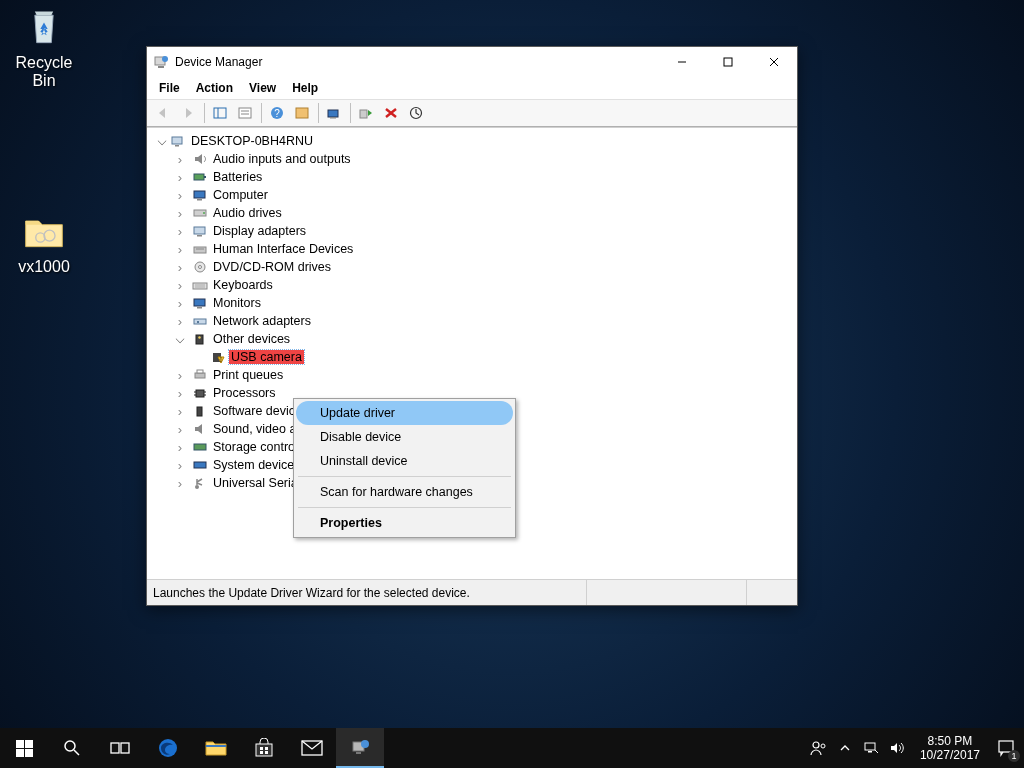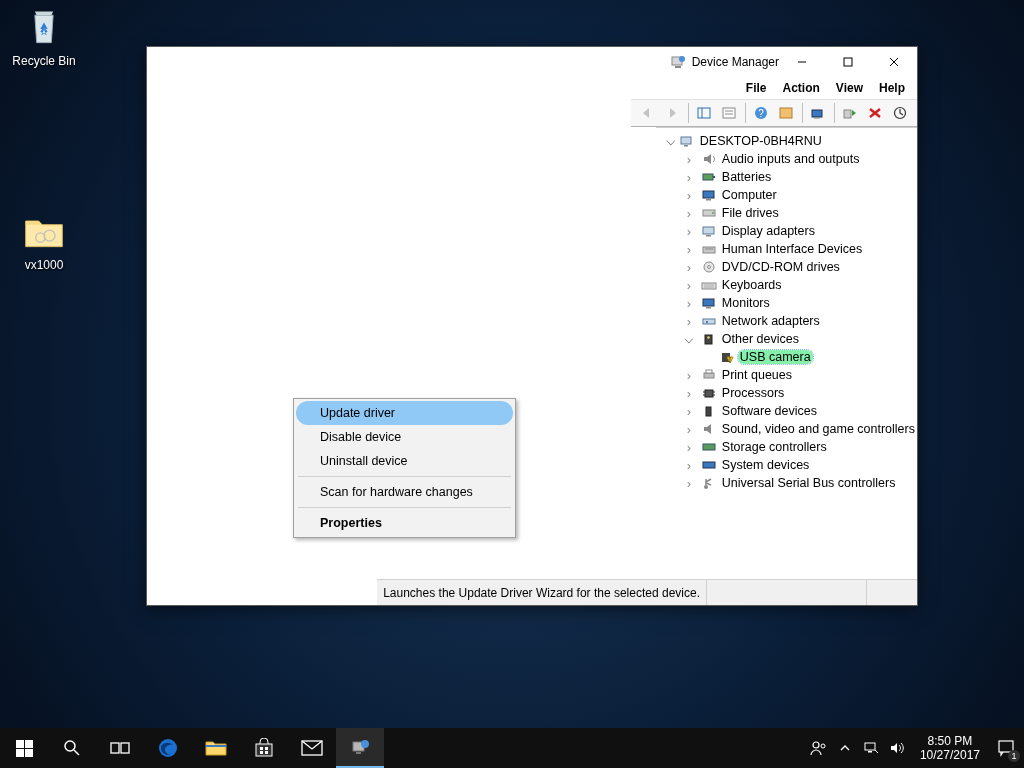--- a/index.html
+++ b/index.html
@@ -2,51 +2,51 @@
 <html><head>
 <meta charset="utf-8">
 <style>
   * { box-sizing: border-box; margin: 0; padding: 0; font-family: "Segoe UI", Tahoma, sans-serif; }
   html, body { width: 1024px; height: 768px; overflow: hidden; }
   body {
     background: radial-gradient(circle at 50% 50%, #1a3a5c 0%, #0a1e38 60%, #050f1e 100%);
     position: relative;
   }
   
-  .desktop-icon { position: absolute; width: 76px; text-align: center; color: #fff; font-size: 12px; cursor: pointer; }
+  .desktop-icon { position: absolute; width: 76px; text-align: center; color: #fff; font-size: 16px; cursor: pointer; }
   .desktop-icon .glyph { width: 48px; height: 48px; margin: 0 auto 2px; display:flex; align-items:center; justify-content:center;}
   .desktop-icon .label { text-shadow: 1px 1px 2px #000; }
   .bin-svg { width:44px;height:44px; }
   .folder-svg { width:44px;height:44px; }
 
   
   .window {
-    position: absolute; left: 146px; top: 46px; width: 772px; height: 560px;
+    position: absolute; left: 146px; top: 46px; width: 652px; height: 560px;
     background: #fff; border: 1px solid #5a5a5a; box-shadow: 0 4px 16px rgba(0,0,0,.5);
-    display: flex; flex-direction: column; align-items: flex-end;
+    display: flex; flex-direction: column;
   }
   .titlebar { height: 30px; display:flex; align-items:center; padding-left:6px; background:#fff; }
   .titlebar .app-icon { width:16px; height:16px; margin-right:6px; }
   .titlebar .title { font-size: 12px; flex: 0 0 auto; color:#000;}
   .titlebar .spacer { flex:1; }
   .win-btn { width:46px; height:30px; display:flex; align-items:center; justify-content:center; font-size:13px; }
   .menubar { height:22px; display:flex; align-items:center; padding:0 4px; font-size:12px; background:#fff;}
   .menubar span { padding: 2px 8px; cursor:default;font-weight:bold;}
   .toolbar { height:28px; border-top:1px solid #e0e0e0; border-bottom:1px solid #b0b0b0; background:#f7f7f7; display:flex; align-items:center; padding:0 4px; gap:0;}
   .tool { width:24px; height:24px; display:flex; align-items:center; justify-content:center; border:1px solid transparent; margin-right:1px;}
   .tool.disabled { opacity:.4; }
   .tsep { width:1px; height:20px; background:#c0c0c0; margin:0 3px; }
   .tree-wrap { flex:1; overflow:auto; border-top:1px solid #d0d0d0; background:#fff; padding:4px 0 4px 4px; font-size:12.5px; color:#000;}
   .node { display:flex; align-items:center; height:18px; white-space:nowrap;}
   .caret { width:14px; display:inline-flex; justify-content:center; font-size:11px; color:#6a6a6a; cursor:pointer;}
   .caret.open::before{content:"⌵"; transform:rotate(0deg); display:inline-block; font-size:12px; color:#404040;}
   .caret.closed::before{content:"›"; font-size:13px; color:#8a8a8a;}
   .dicon { width:18px; height:16px; display:inline-flex; align-items:center; justify-content:center; margin-right:2px;}
   .nlabel { padding:0 2px; }
-  .nlabel.selected { background:#86efac; outline:1px dotted #7fb5e8;border-radius:6px; }
+  .nlabel.selected { background:#ef4444; outline:1px dotted #7fb5e8; }
   .lvl0{ padding-left: 4px;} .lvl1{ padding-left: 22px;} .lvl2{ padding-left: 58px;}
   .lvl1 .caret{ margin-right:4px;}
   .statusbar { height:26px; border-top:1px solid #d0d0d0; display:flex; align-items:center; font-size:12px; background:#f0f0f0;}
   .statusbar .cell { padding:0 6px; border-right:1px solid #d0d0d0; height:100%; display:flex; align-items:center;}
   .statusbar .cell.main { flex:1; }
   .statusbar .cell.mid { width:160px;}
   .statusbar .cell.last{ width:50px; border-right:none;}
 
   
   .context-menu {
@@ -242,21 +242,21 @@
         <span class="nlabel">Computer</span>
       </div>
     <div class="node lvl1">
         <span class="caret closed"></span>
         <span class="dicon">
           <svg width="16" height="14">
             <rect x="2" y="4" width="12" height="6" fill="#d0d0d0" stroke="#888"></rect>
             <circle cx="12" cy="7" r="1" fill="#5a5"></circle>
           </svg>
         </span>
-        <span class="nlabel">File drives</span>
+        <span class="nlabel">Audio drives</span>
       </div>
     <div class="node lvl1">
         <span class="caret closed"></span>
         <span class="dicon">
           <svg width="16" height="14">
             <rect x="2" y="3" width="11" height="7" fill="#c8d8e8" stroke="#5a7a9a"></rect>
             <rect x="5" y="11" width="5" height="1.5" fill="#888"></rect>
           </svg>
         </span>
         <span class="nlabel">Display adapters</span>

